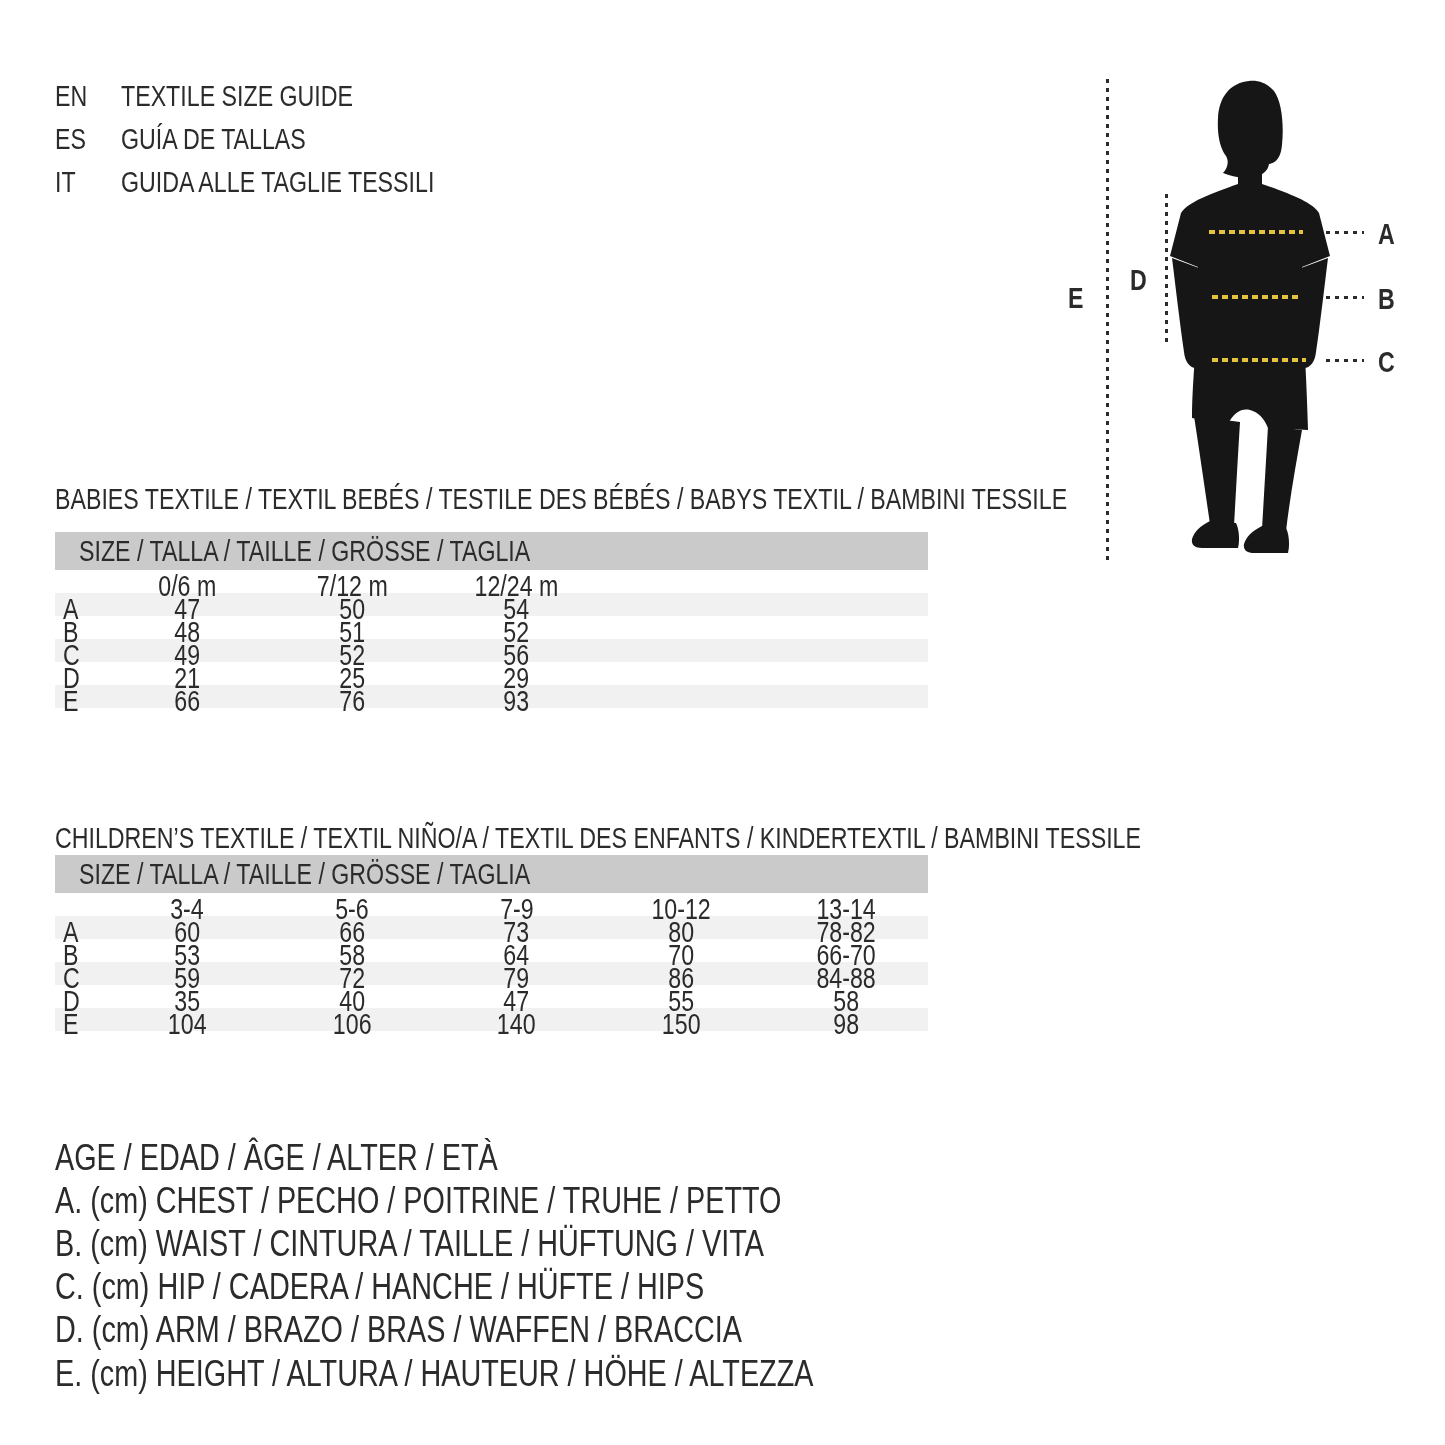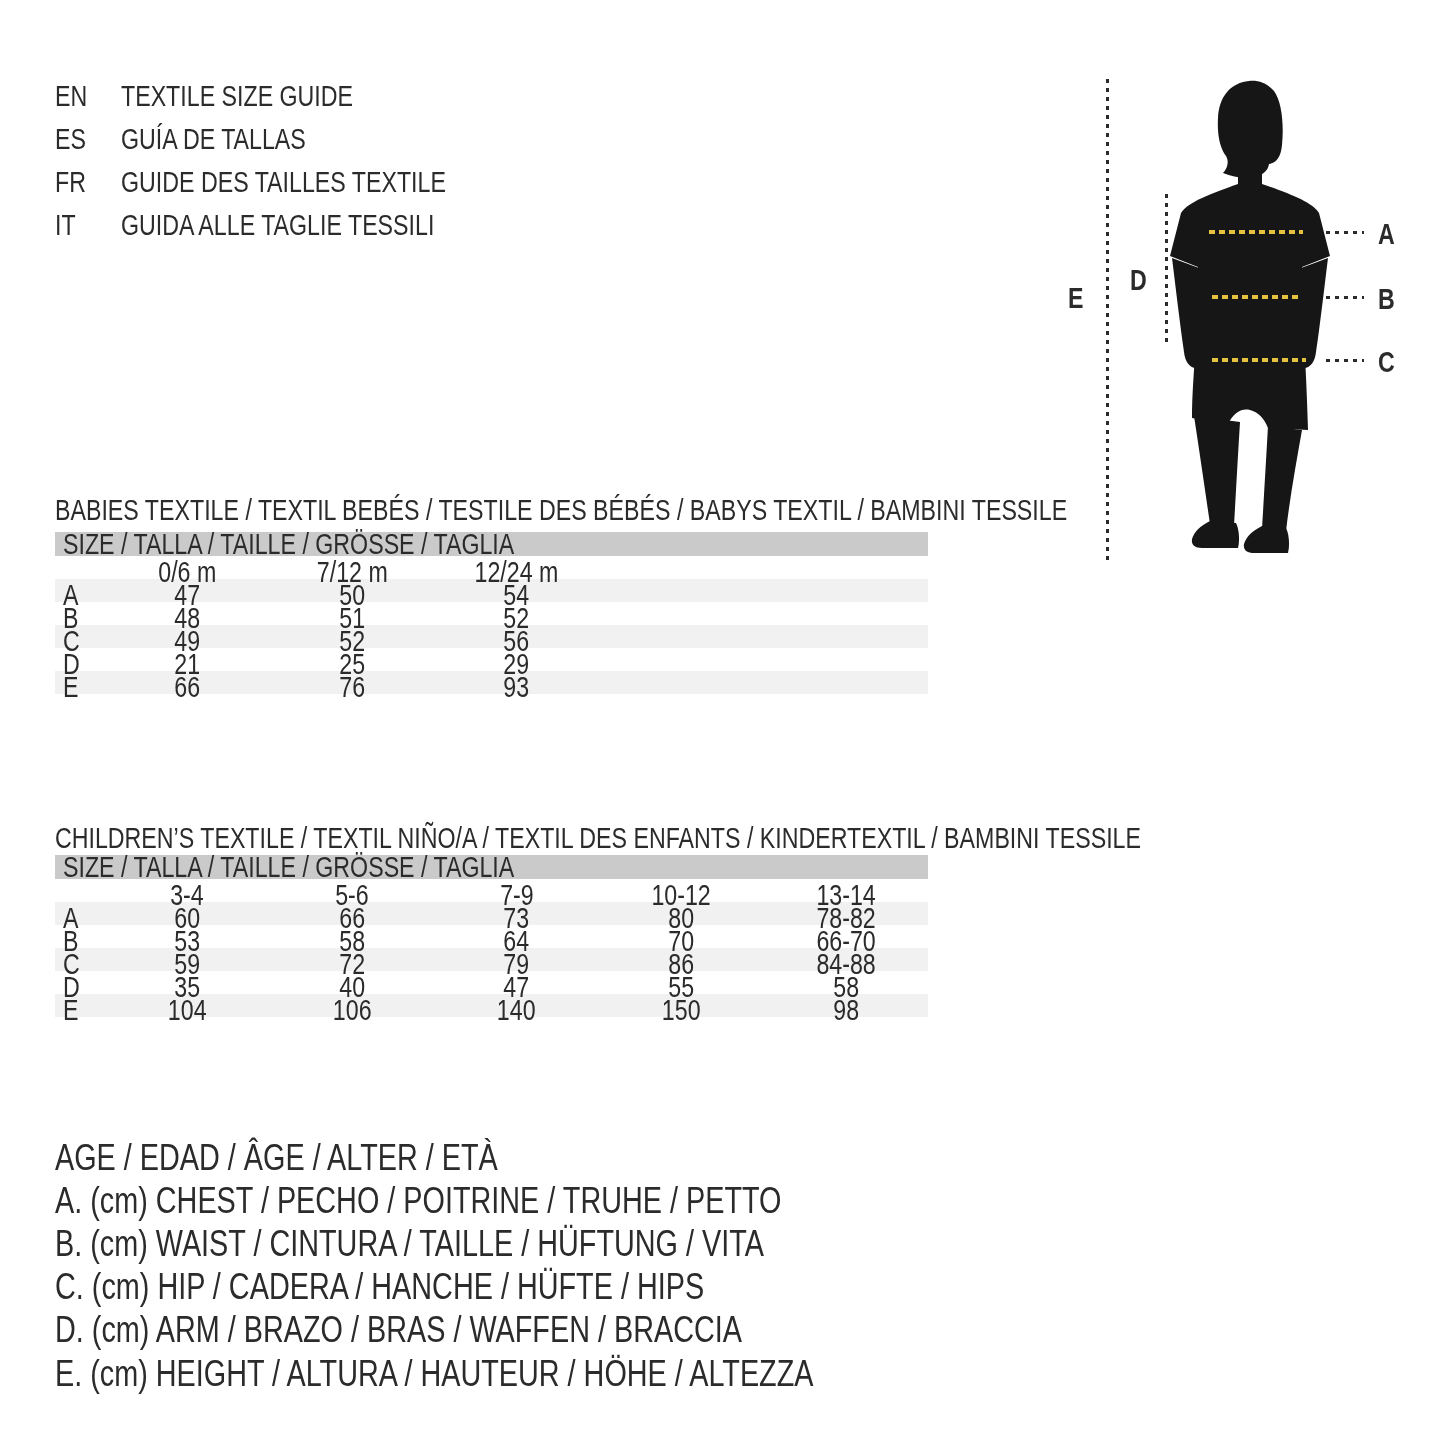--- a/index.html
+++ b/index.html
@@ -21,21 +21,21 @@
   
   .lang-block{position:absolute;left:55px;top:75px;}
   .lang-row{display:flex;height:43px;align-items:center;font-size:29px;}
   .lang-code{width:66px;flex:0 0 66px;text-decoration:underline;}
 
   
   .section-title{position:absolute;left:55px;font-size:29px;}
 
   
   .size-table{position:absolute;left:55px;width:873px;font-size:29px;}
-  .size-bar{height:24px;background:var(--bar-gray);display:flex;align-items:center;padding-left:8px;box-sizing:border-box;}
+  .size-bar{height:38px;background:var(--bar-gray);display:flex;align-items:center;padding-left:24px;box-sizing:border-box;}
   .grid-row{display:grid;grid-template-columns:50px 1fr 1fr 1fr 1fr 1fr;height:23px;align-items:center;}
   .cell-label{padding-left:8px;text-align:left;}
   .cell{text-align:center;}
   .row-stripe{background:var(--stripe-gray);}
 
   
   .legend-block{position:absolute;left:55px;top:1136px;}
   .legend-line{height:43.2px;display:flex;align-items:center;font-size:36px;}
 
   
@@ -52,24 +52,20 @@
 <div class="lang-block">
   <div class="lang-row">
     <span class="lang-code"><span class="cx">EN</span></span>
     <span class="cx">TEXTILE SIZE GUIDE</span>
   </div>
   <div class="lang-row">
     <span class="lang-code"><span class="cx">ES</span></span>
     <span class="cx">GUÍA DE TALLAS</span>
   </div>
   <div class="lang-row">
-    <span class="lang-code"><span class="cx">FR</span></span>
-    <span class="cx">GUIDE DES TAILLES TEXTILE</span>
-  </div>
-  <div class="lang-row">
     <span class="lang-code"><span class="cx">IT</span></span>
     <span class="cx">GUIDA ALLE TAGLIE TESSILI</span>
   </div>
 </div>
 
 <div>
 
   <div class="vdots" style="left:1106px;top:79px;height:484px;"></div>
   <div class="fig-label" style="left:1066px;top:282px;"><span class="cxc">E</span></div>
 
@@ -103,21 +99,21 @@
 
   <div class="hdash-y" style="left:1212px;top:295px;width:88px;"></div>
   <div class="hdots" style="left:1326px;top:296px;width:38px;"></div>
   <div class="fig-label" style="left:1376px;top:283px;"><span class="cxc">B</span></div>
 
   <div class="hdash-y" style="left:1212px;top:358px;width:94px;"></div>
   <div class="hdots" style="left:1326px;top:359px;width:38px;"></div>
   <div class="fig-label" style="left:1376px;top:346px;"><span class="cxc">C</span></div>
 </div>
 
-<div class="section-title" style="top:494px;"><span class="cx">BABIES TEXTILE / TEXTIL BEBÉS / TESTILE DES BÉBÉS / BABYS TEXTIL / BAMBINI TESSILE</span></div>
+<div class="section-title" style="top:483px;"><span class="cx">BABIES TEXTILE / TEXTIL BEBÉS / TESTILE DES BÉBÉS / BABYS TEXTIL / BAMBINI TESSILE</span></div>
 
 <div class="size-table" style="top:532px;">
   <div class="size-bar">
       <span class="cx">SIZE / TALLA / TAILLE / GRÖSSE / TAGLIA</span>
     </div>
   <div class="grid-row">
     <div class="cell-label"></div>
     <div class="cell"><span class="cxc">0/6 m</span></div>
     <div class="cell"><span class="cxc">7/12 m</span></div>
     <div class="cell"><span class="cxc">12/24 m</span></div>

